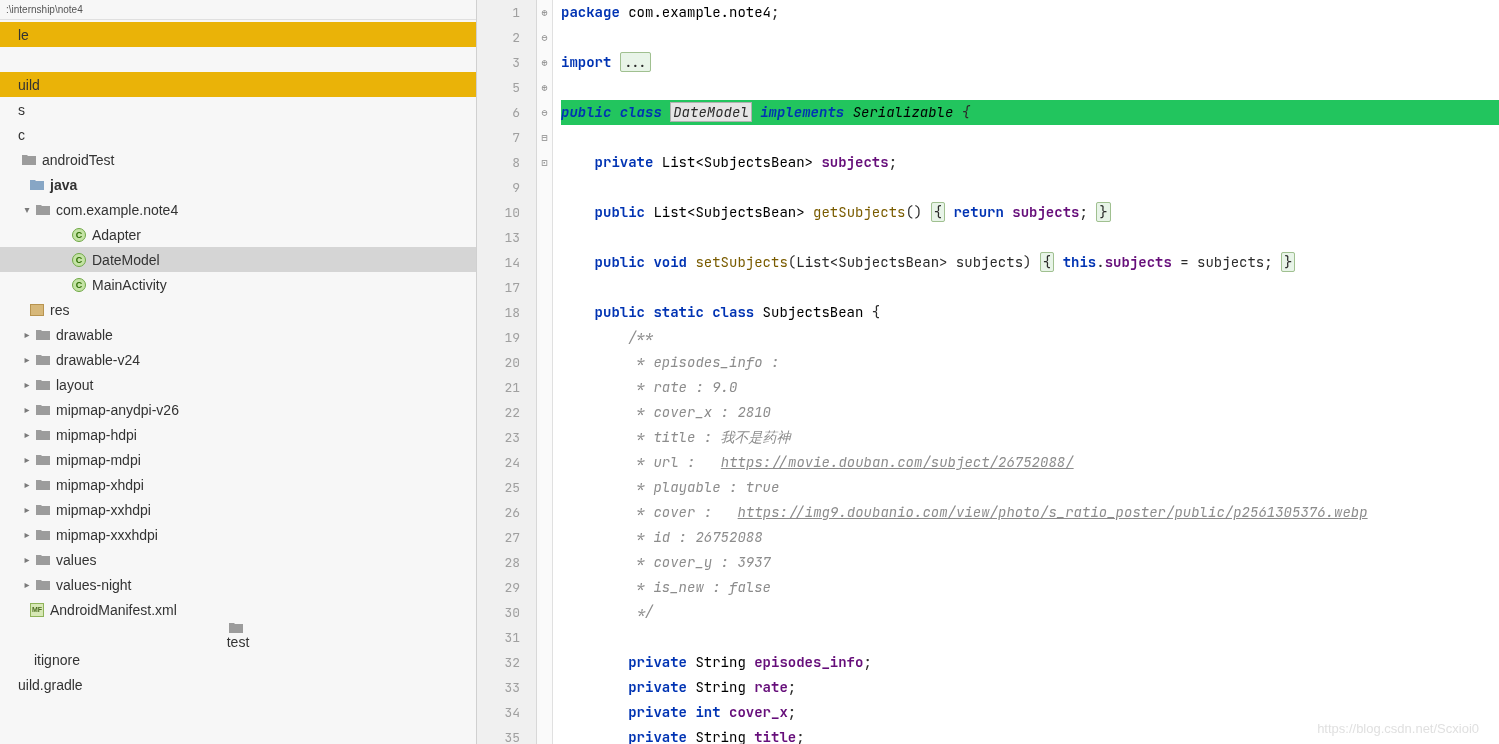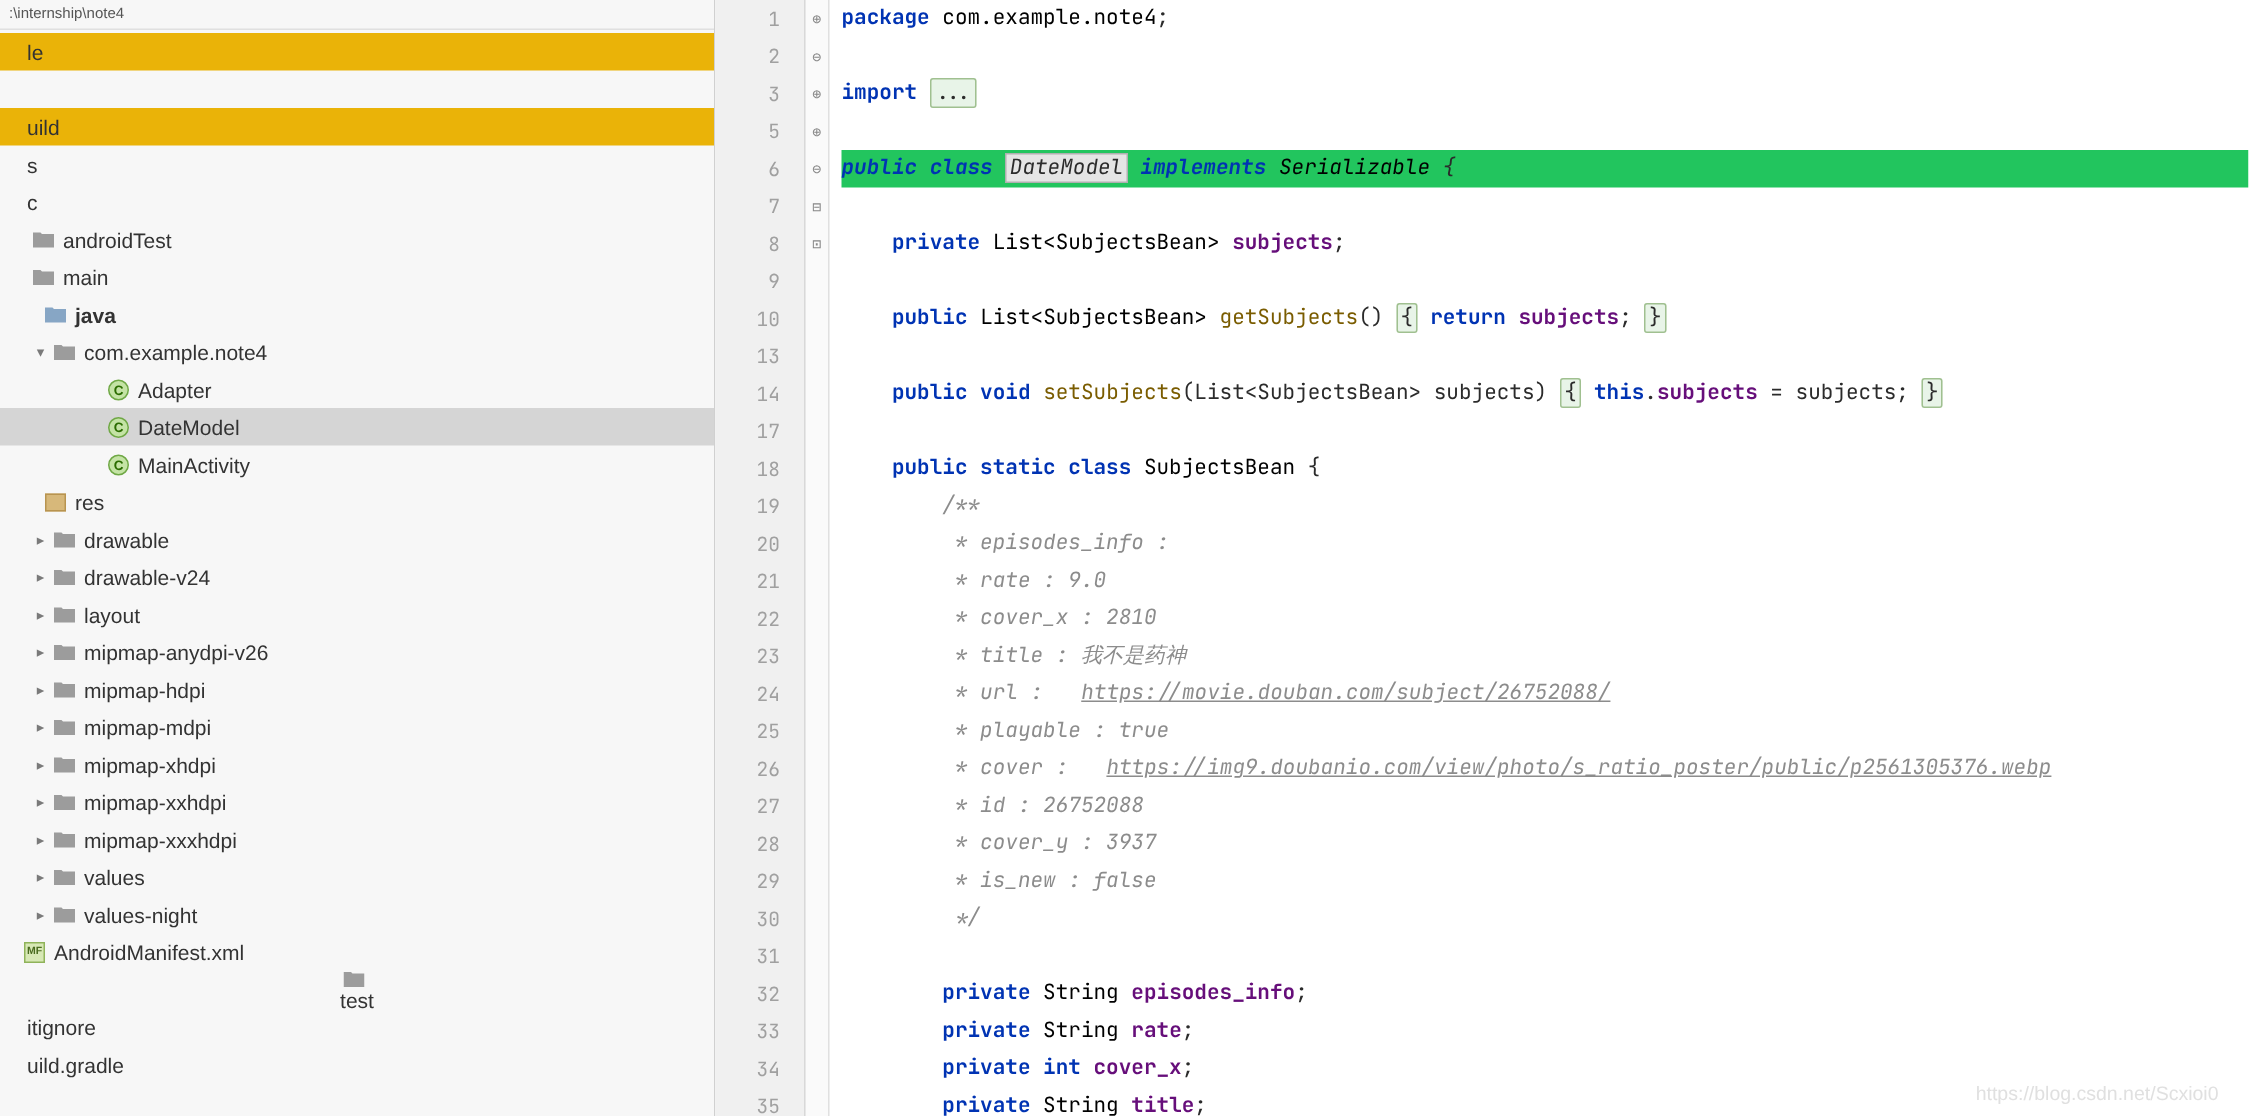--- a/index.html
+++ b/index.html
@@ -164,29 +164,20 @@
       </div>
       <div class="tree-item" style="padding-left: 6px;">
         <span class="arrow"></span>
         <span class="icon">
           <svg width="14" height="12" viewBox="0 0 14 12">
             <path fill="#9c9c9c" d="M0 1h5l1 1h8v9H0z"></path>
           </svg>
         </span>
         <span>androidTest</span>
       </div>
-      <div class="tree-item" style="padding-left: 6px;">
-        <span class="arrow"></span>
-        <span class="icon">
-          <svg width="14" height="12" viewBox="0 0 14 12">
-            <path fill="#9c9c9c" d="M0 1h5l1 1h8v9H0z"></path>
-          </svg>
-        </span>
-        <span>main</span>
-      </div>
       <div class="tree-item" style="padding-left: 14px; font-weight: bold;">
         <span class="arrow"></span>
         <span class="icon">
           <svg width="14" height="12" viewBox="0 0 14 12">
             <path fill="#87a6c5" d="M0 1h5l1 1h8v9H0z"></path>
           </svg>
         </span>
         <span>java</span>
       </div>
       <div class="tree-item" style="padding-left: 20px;">
@@ -318,37 +309,37 @@
       </div>
       <div class="tree-item" style="padding-left: 20px;">
         <span class="arrow">▸</span>
         <span class="icon">
           <svg width="14" height="12" viewBox="0 0 14 12">
             <path fill="#9c9c9c" d="M0 1h5l1 1h8v9H0z"></path>
           </svg>
         </span>
         <span>values-night</span>
       </div>
-      <div class="tree-item" style="">
+      <div class="tree-item" style="padding-left: 14px;">
         <span class="arrow"></span>
         <span class="icon">
           <span class="icon-xml">MF</span>
         </span>
         <span>AndroidManifest.xml</span>
       </div>
       <div class="tree-item" style="padding-left: 6px; flex-direction: column;">
         <span class="arrow"></span>
         <span class="icon">
           <svg width="14" height="12" viewBox="0 0 14 12">
             <path fill="#9c9c9c" d="M0 1h5l1 1h8v9H0z"></path>
           </svg>
         </span>
         <span>test</span>
       </div>
-      <div class="tree-item" style="padding-left: 4px;">
+      <div class="tree-item" style="padding-left: 20px;">
         <span class="arrow"></span>
         <span>itignore</span>
       </div>
       <div class="tree-item" style="padding-left: 4px;">
         <span class="arrow"></span>
         <span>uild.gradle</span>
       </div>
     </div>
 </div>
 

